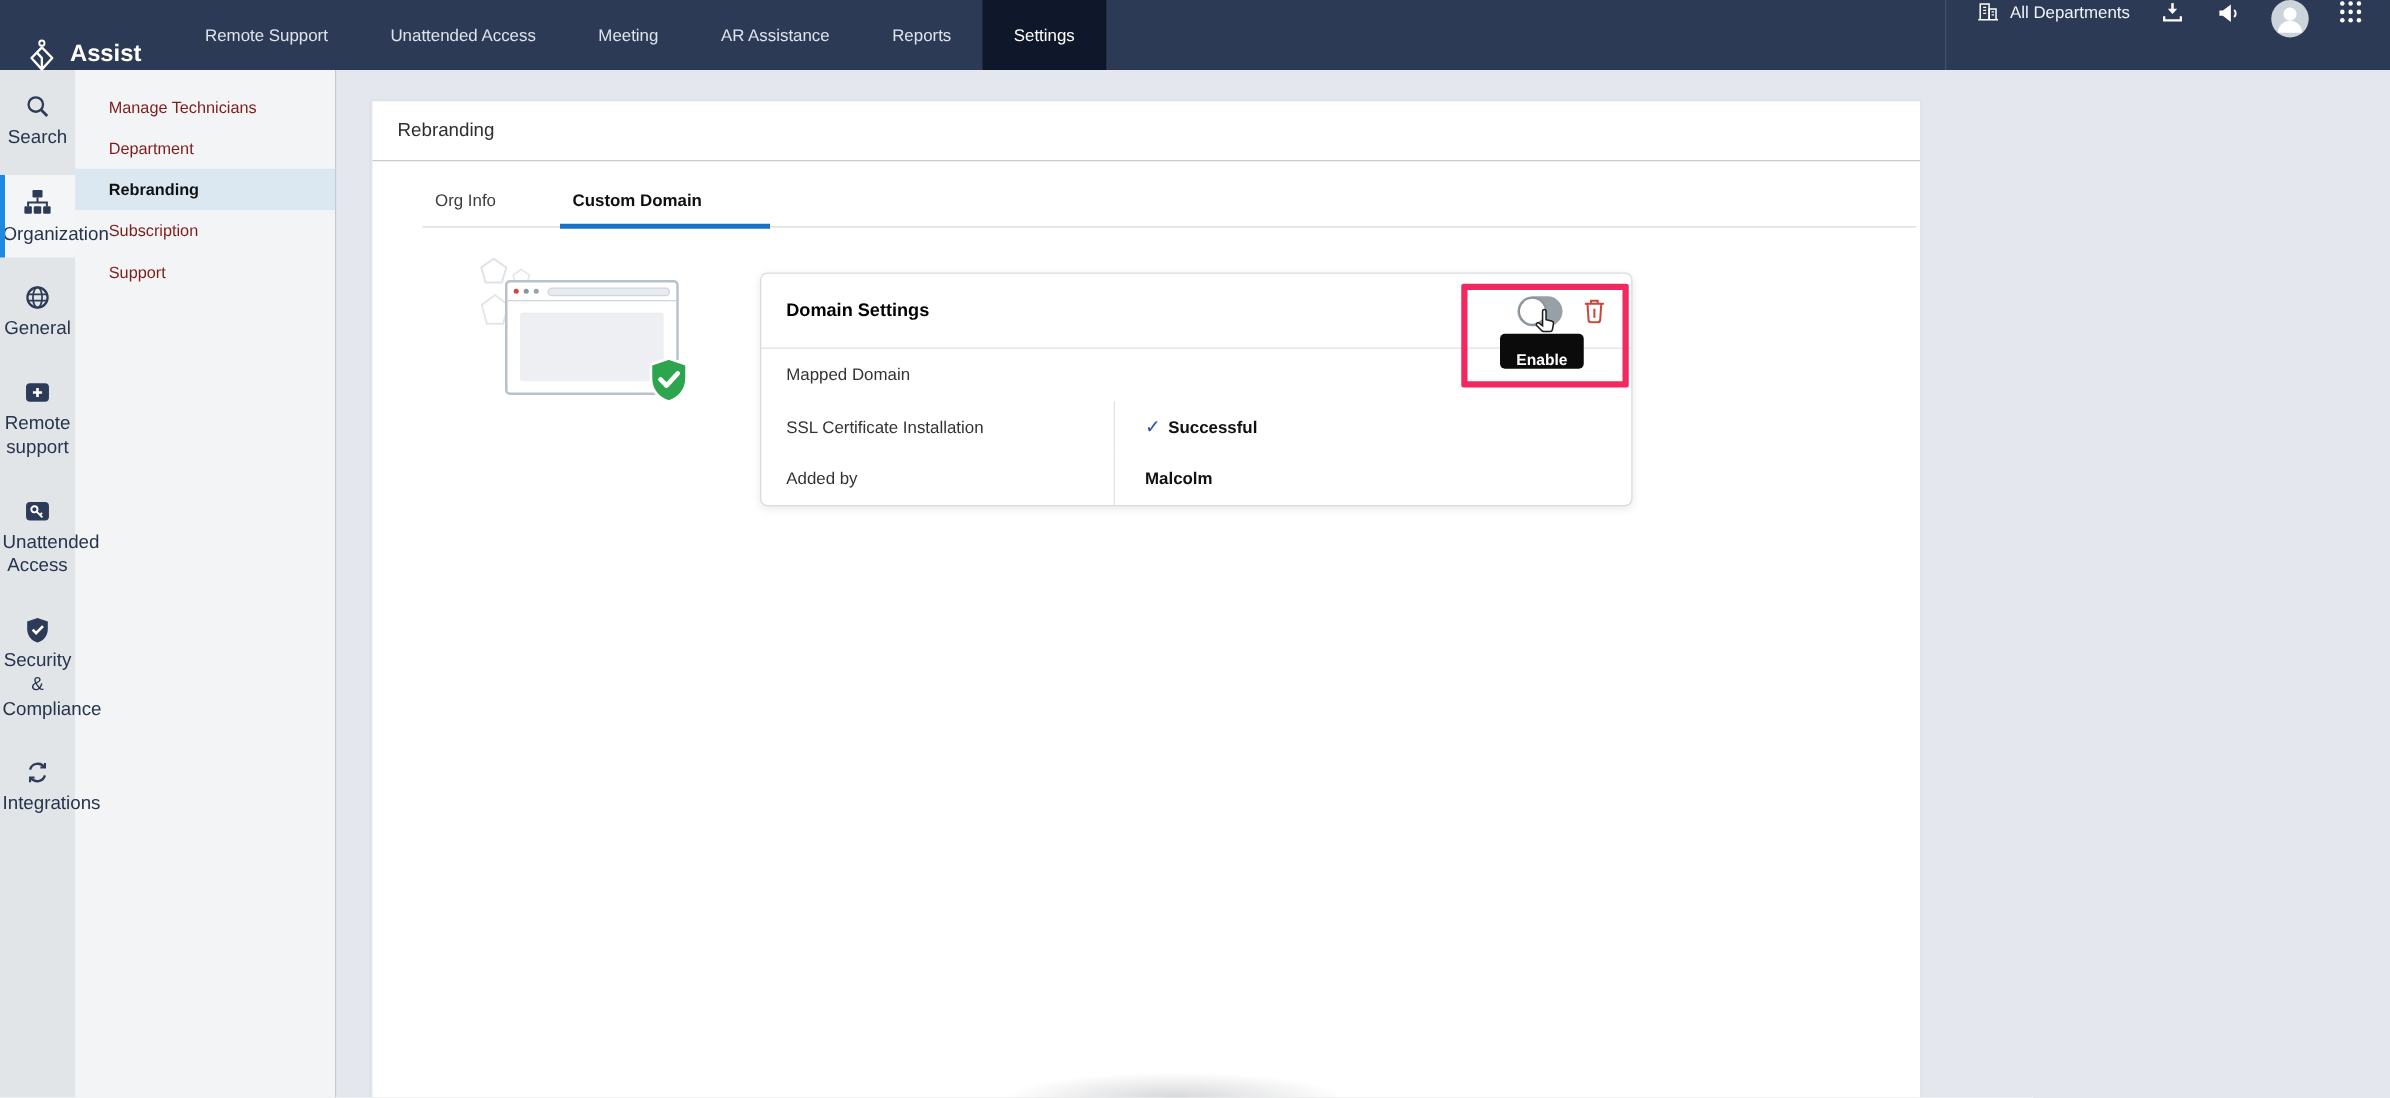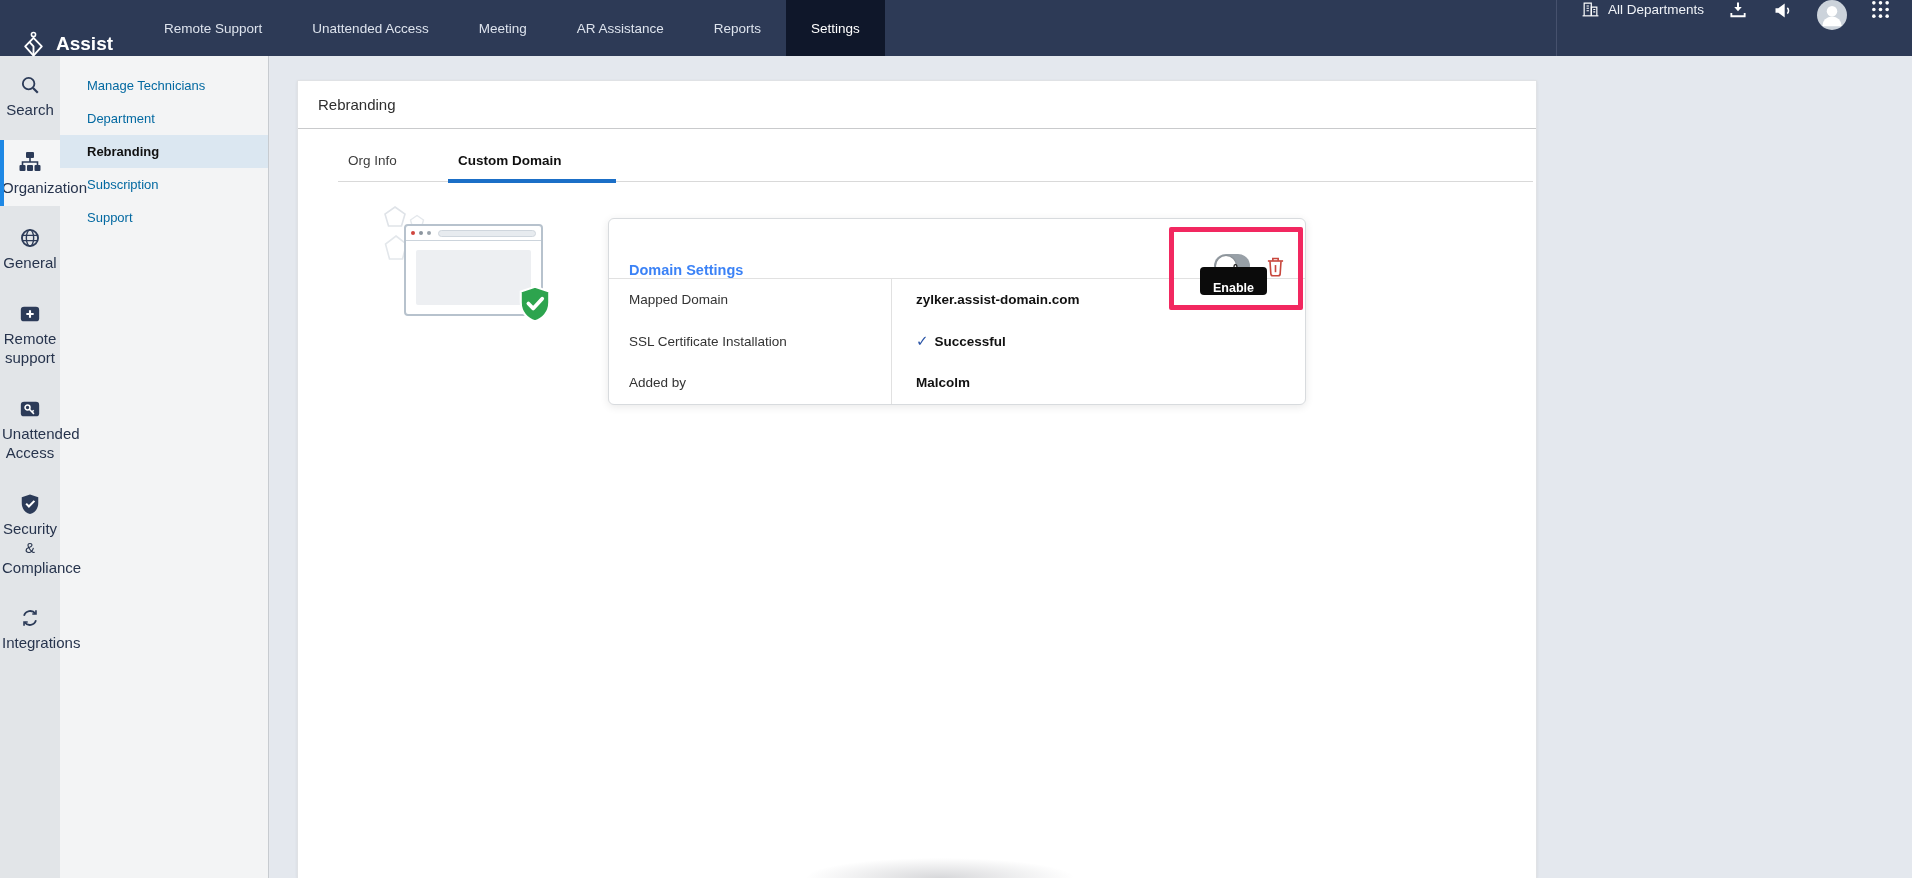--- a/index.html
+++ b/index.html
@@ -34,21 +34,21 @@
   .side-item svg{ margin:0 auto 4px auto; }
   .side-label{ font-size:15px; line-height:1.3; display:block; color:#27344d; }
   .side-item.active{ background:#f4f5f6; }
   .side-item.active::before{ content:""; position:absolute; left:0; top:0; bottom:0;
     width:4px; background:#1e88e5; }
 
   
   .submenu{ position:absolute; top:56px; left:60px; bottom:0; width:209px;
     background:#f3f4f5; border-right:1px solid #c7cbd0; z-index:10; padding-top:13px; }
   .submenu-item{ height:33px; display:flex; align-items:center; padding-left:27px;
-    font-size:13px; color:#0369a1; cursor:pointer; }
+    font-size:13px; color:#7f1d1d; cursor:pointer; }
   .submenu-item.active{ background:#dbe7f1; font-weight:bold; color:#111; }
 
   
   .content{ position:absolute; top:56px; left:270px; right:0; bottom:0; background:#e4e8ee; }
   .panel{ position:absolute; left:27px; top:24px; width:1240px; bottom:0;
     background:#fff; border:1px solid #e0e2e5; border-bottom:none;
     box-shadow:0 1px 3px rgba(0,0,0,.07); }
   .panel-header{ height:48px; display:flex; align-items:center; padding:0 20px;
     border-bottom:1px solid #c9cacc; font-size:15px; color:#2e2e2e; }
   .tabbar{ margin:0 3px 0 40px; padding-top:15px; display:flex;
@@ -69,22 +69,22 @@
   .bdot{ width:4px; height:4px; border-radius:50%; }
   .addr{ flex:1; height:7px; margin-left:3px; border-radius:4px;
     background:#e7ebef; border:1px solid #cfd6dd; }
   .browser-body{ position:absolute; left:10px; right:10px; top:24px; bottom:9px;
     background:#edeff2; border-radius:2px; }
   .shield-badge{ position:absolute; right:-12px; bottom:-9px; }
 
   
   .card{ position:absolute; left:310px; top:137px; width:698px; background:#fff;
     border:1px solid #d8dbde; border-radius:6px; box-shadow:0 2px 8px rgba(0,0,0,.09); }
-  .card-header{ height:60px; display:flex; align-items:flex-end; padding:0 20px;
-    border-bottom:1px solid #e1e1e1; font-size:14.5px; font-weight:bold; color:#3b82f6; }
+  .card-header{ height:60px; display:flex; align-items:center; padding:0 20px;
+    border-bottom:1px solid #e1e1e1; font-size:14.5px; font-weight:bold; color:#000000; }
   .header-actions{ margin-left:auto; display:flex; align-items:center; gap:16px; position:relative; }
   .toggle{ position:relative; width:36px; height:24px; border-radius:12px;
     background:#98a0a7; cursor:pointer; }
   .knob{ position:absolute; left:2px; top:2px; width:20px; height:20px; border-radius:50%;
     background:#fff; box-shadow:0 0 2px rgba(0,0,0,.4); }
   .hand-cursor{ position:absolute; left:12px; top:9px; }
   .trash{ cursor:pointer; }
   .row{ display:flex; min-height:41.5px; align-items:center; }
   .row-label{ width:282px; padding-left:20px; font-size:13.5px; color:#333; }
   .row-value{ flex:1; padding-left:24px; font-size:13.5px; font-weight:bold; color:#111;
@@ -307,23 +307,20 @@
               <path d="M7.2 5 V2.6 h5.6 V5"></path>
               <path d="M4.2 5.4 l.9 13.4 a2.1 2.1 0 0 0 2.1 2 h5.6 a2.1 2.1 0 0 0 2.1-2 l.9-13.4"></path>
               <path d="M10 9.5 v7.5"></path>
             </svg>
           </span>
         </div>
       </div>
 
       <div class="row">
         <div class="row-label">Mapped Domain</div>
-        <div class="row-value">
-          <span>zylker.assist-domain.com</span>
-        </div>
       </div>
       <div class="row">
         <div class="row-label">SSL Certificate Installation</div>
         <div class="row-value">
           <span class="check">✓</span>
           <span>Successful</span>
         </div>
       </div>
       <div class="row">
         <div class="row-label">Added by</div>

